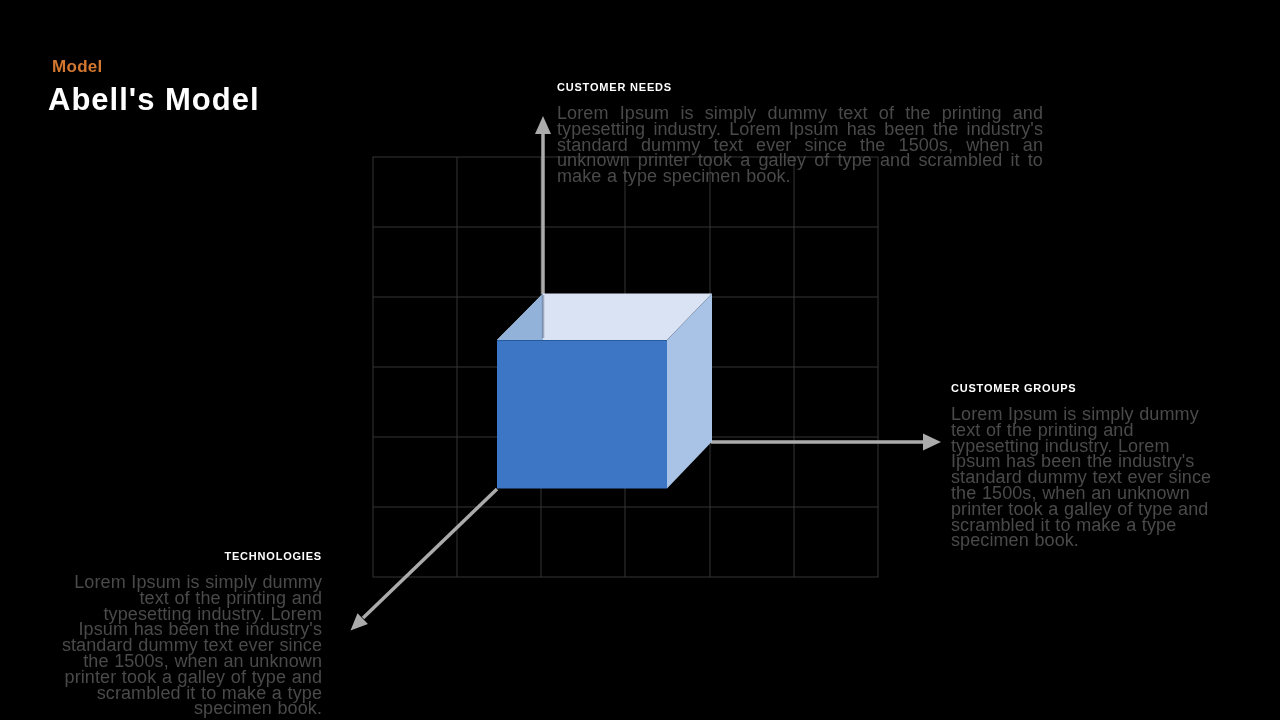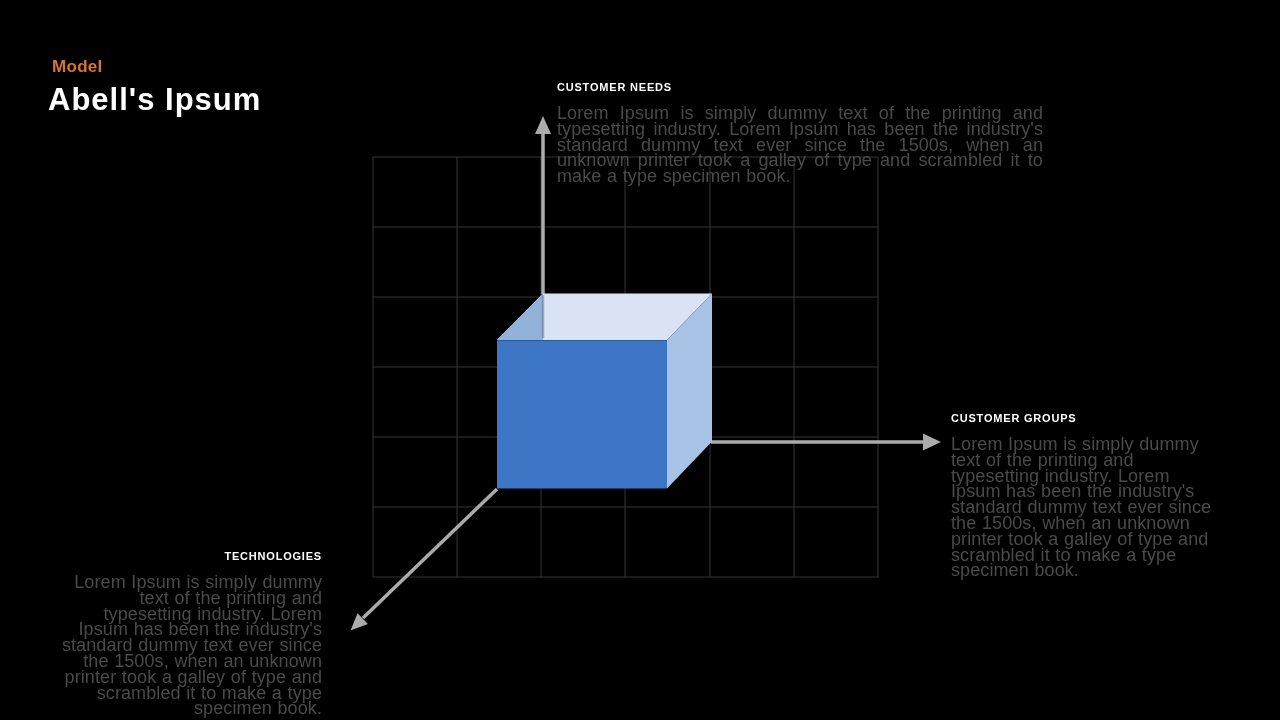--- a/index.html
+++ b/index.html
@@ -22,21 +22,21 @@
   .tech   { left:59px;  top:548px; width:263px; text-align:right; }
   .tech p { text-align:right; }
 </style>
 </head>
 <body>
 
 <div class="slide">
 
   <div class="header">
     <div class="eyebrow" style="color: rgb(212, 119, 47);">Model</div>
-    <h1 class="title" style="color: rgb(255, 255, 255);">Abell's Ipsum</h1>
+    <h1 class="title" style="color: rgb(255, 255, 255);">Abell's Model</h1>
   </div>
 
   <svg class="diagram" width="1280" height="720" viewBox="0 0 1280 720">
 
     <g fill="none" stroke-width="1" stroke="#343434">
       <rect x="373" y="157" width="505" height="420"></rect>
       <line x1="457" y1="157" x2="457" y2="577"></line>
       <line x1="541" y1="157" x2="541" y2="577"></line>
       <line x1="625" y1="157" x2="625" y2="577"></line>
       <line x1="710" y1="157" x2="710" y2="577"></line>
@@ -67,21 +67,21 @@
       <line x1="497" y1="340.5" x2="667" y2="340.5" stroke-width="1.2" stroke="#255A9B"></line>
     </g>
   </svg>
 
   <section class="callout needs">
     <h2 style="color: rgb(255, 255, 255);">CUSTOMER NEEDS</h2>
     <p style="color: rgb(74, 74, 74);">Lorem Ipsum is simply dummy text of the printing and typesetting industry. Lorem Ipsum has been the industry's standard dummy text ever since the 1500s, when an unknown printer took a galley of type and scrambled it to make a type specimen book.</p>
   </section>
 
   <section class="callout groups">
-    <h2 style="color: rgb(255, 255, 255); margin-top: 30px;">CUSTOMER GROUPS</h2>
+    <h2 style="color: rgb(255, 255, 255);">CUSTOMER GROUPS</h2>
     <p style="color: rgb(74, 74, 74);">Lorem Ipsum is simply dummy text of the printing and typesetting industry. Lorem Ipsum has been the industry's standard dummy text ever since the 1500s, when an unknown printer took a galley of type and scrambled it to make a type specimen book.</p>
   </section>
 
   <section class="callout tech">
     <h2 style="color: rgb(255, 255, 255);">TECHNOLOGIES</h2>
     <p style="color: rgb(74, 74, 74);">Lorem Ipsum is simply dummy text of the printing and typesetting industry. Lorem Ipsum has been the industry's standard dummy text ever since the 1500s, when an unknown printer took a galley of type and scrambled it to make a type specimen book.</p>
   </section>
 
 </div>
 

